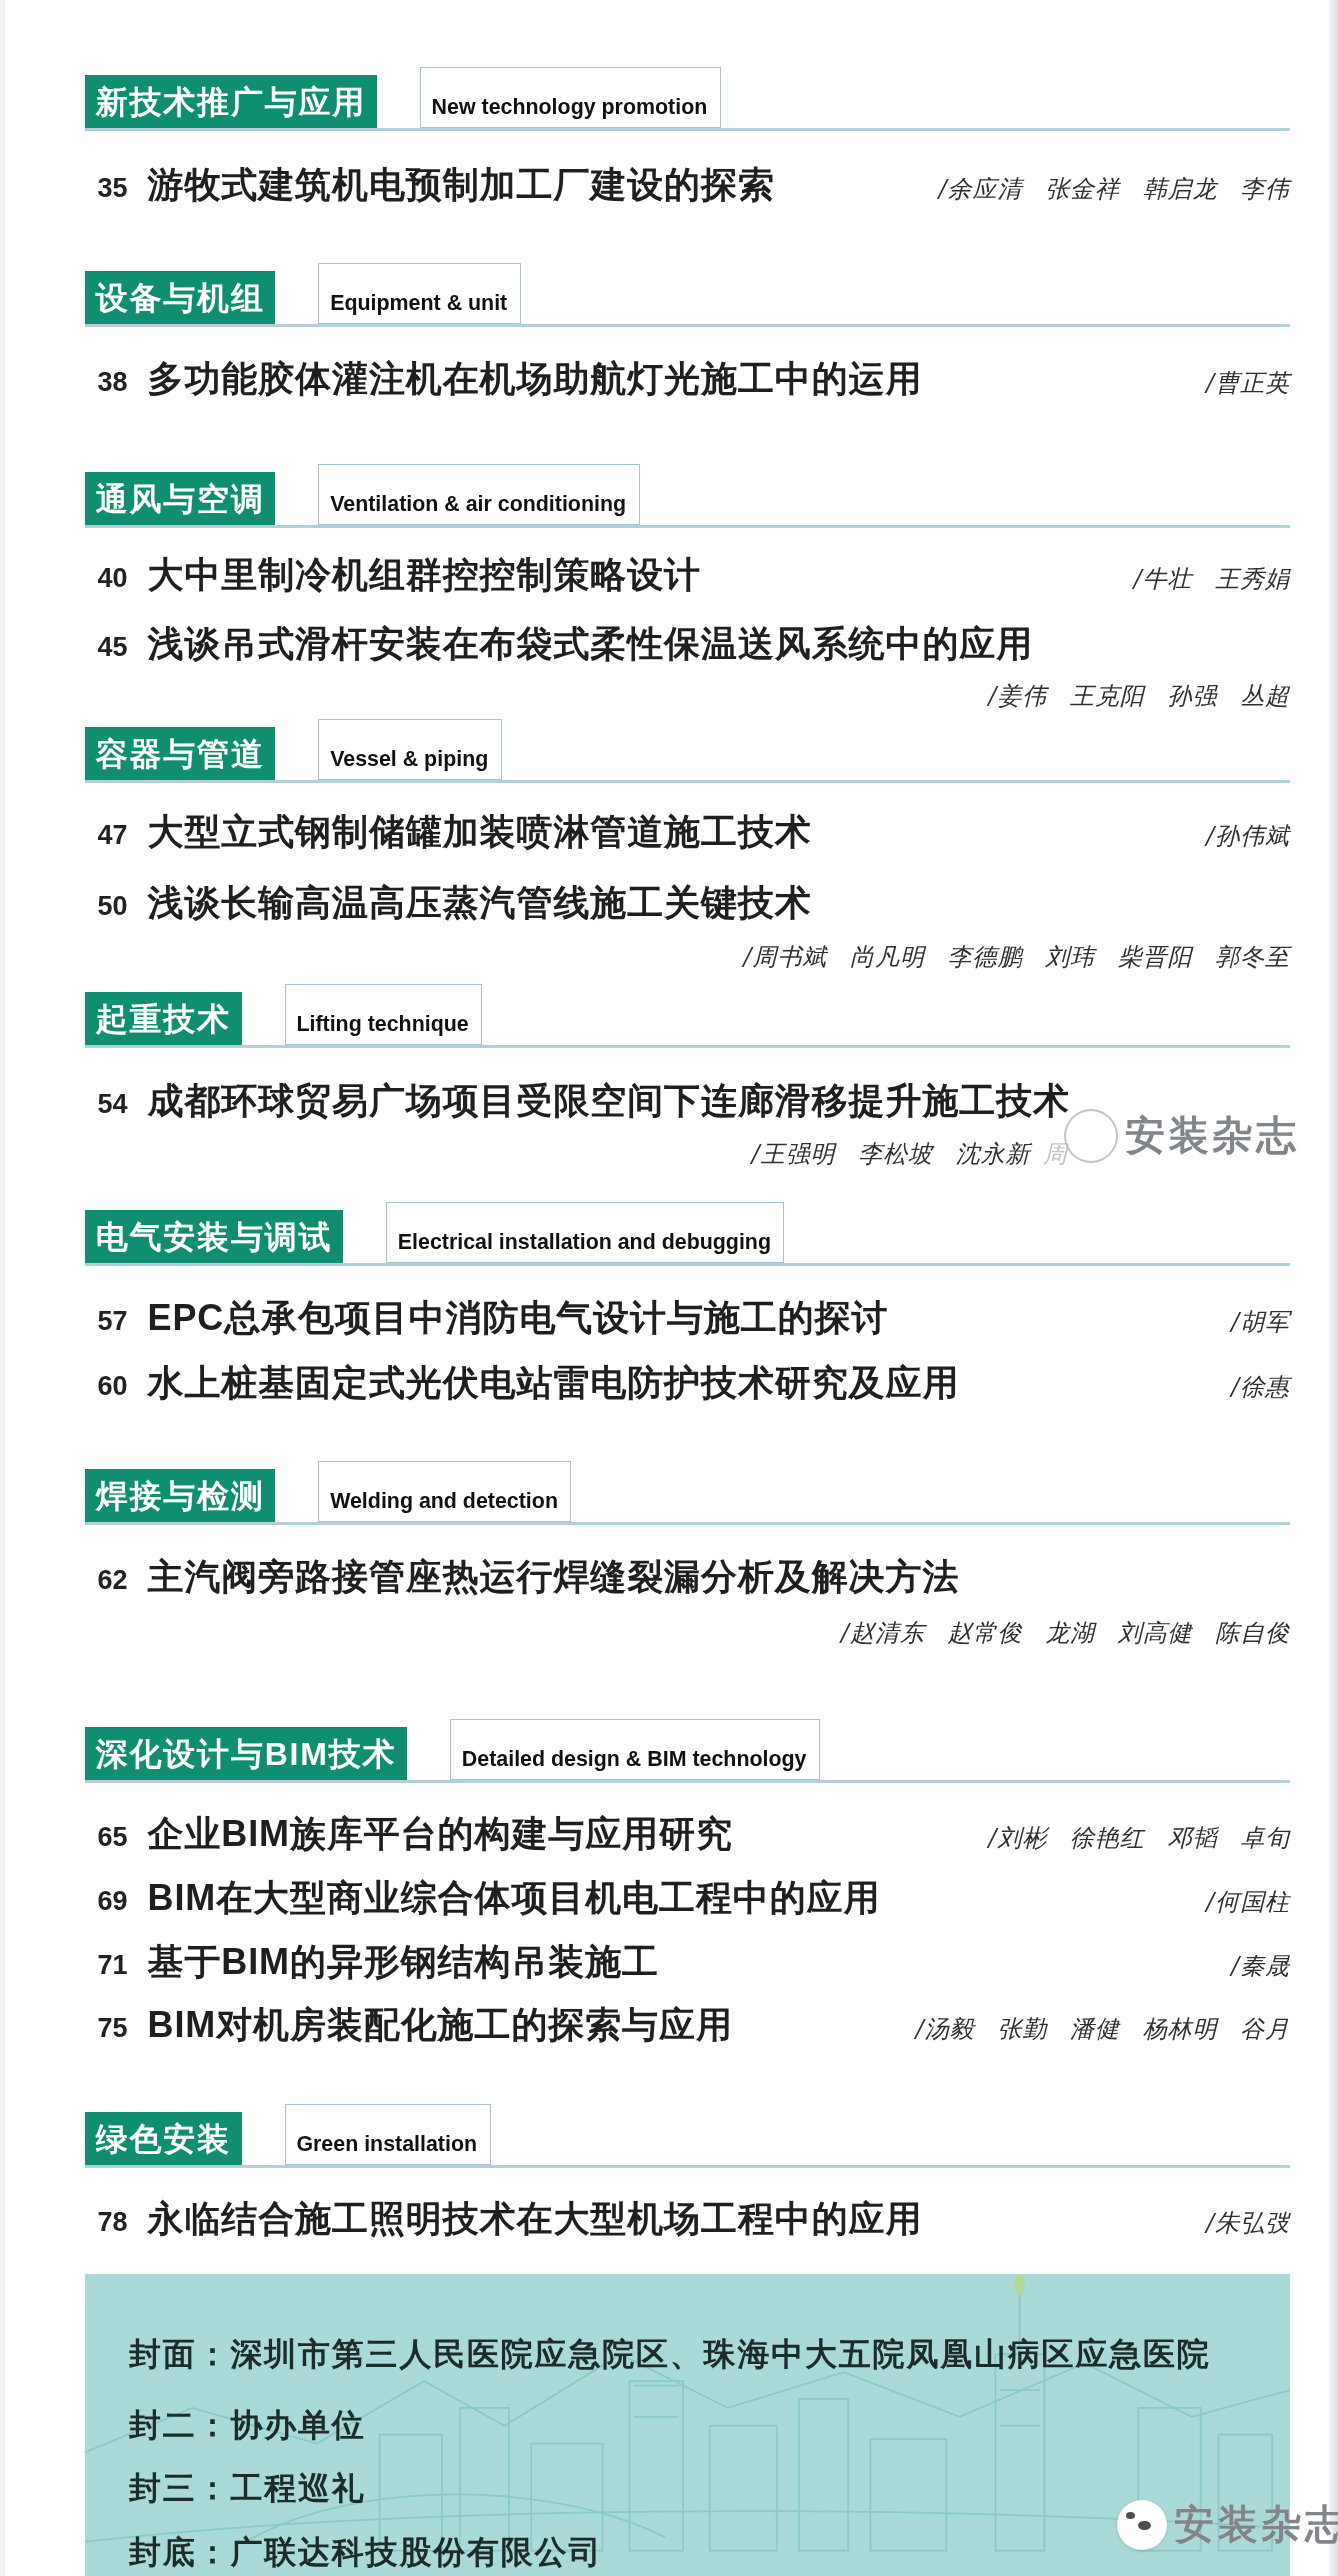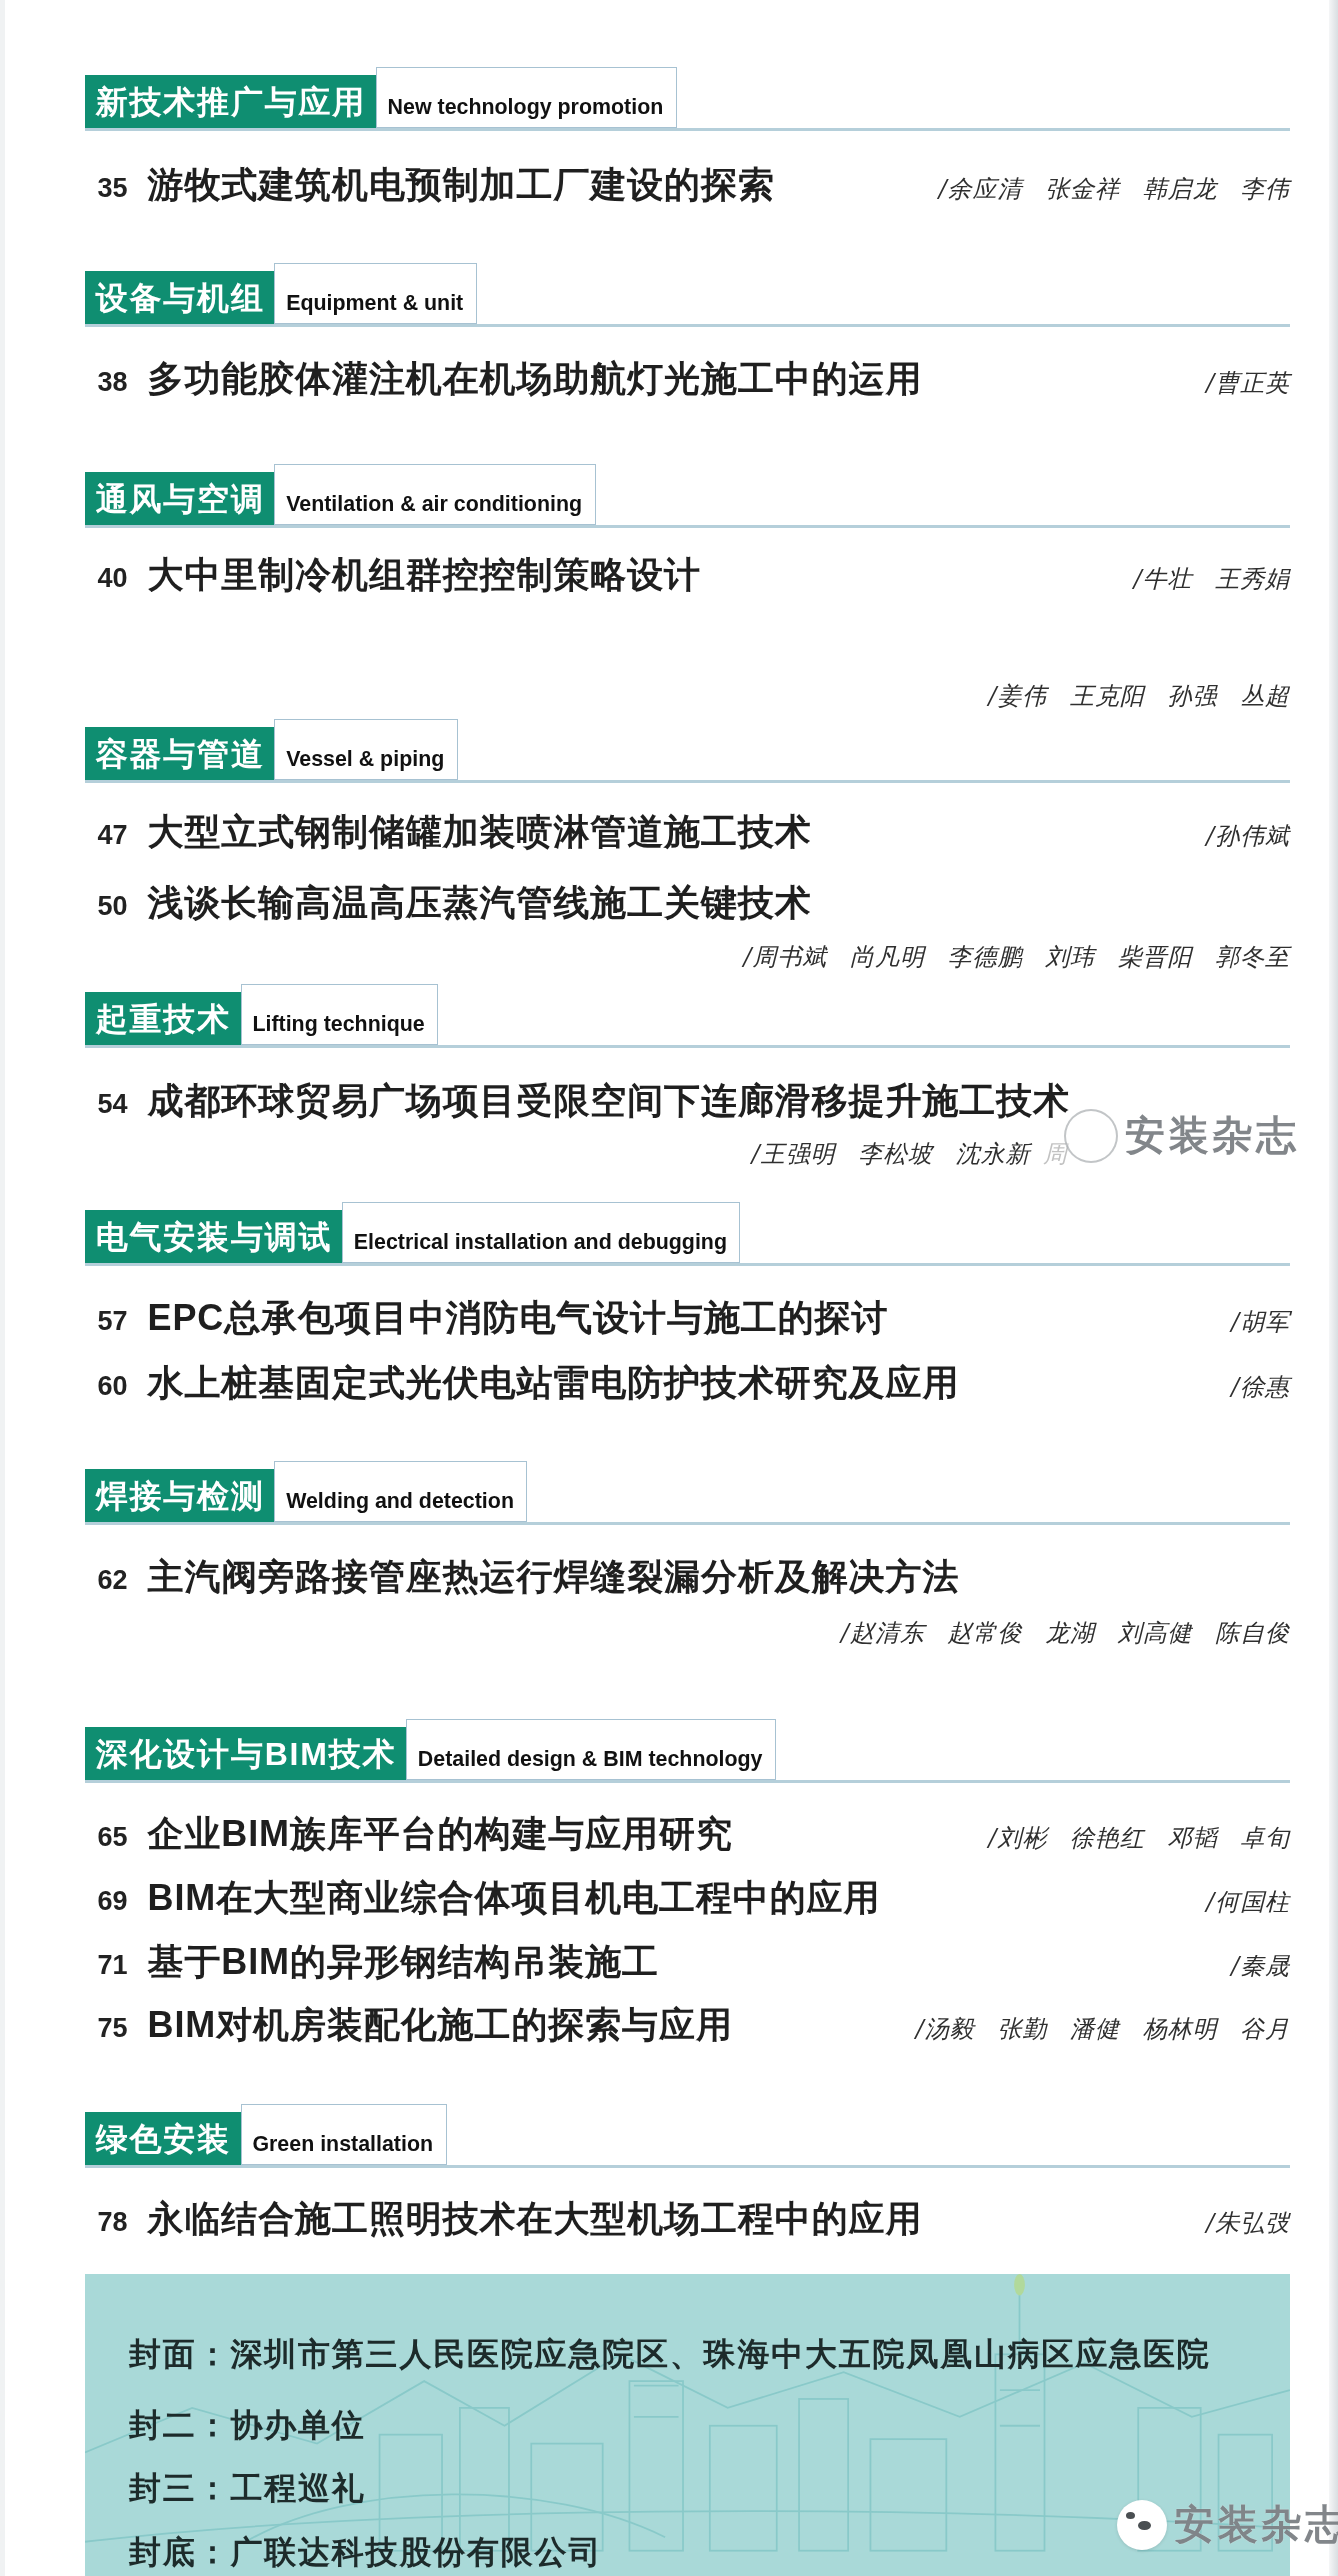--- a/index.html
+++ b/index.html
@@ -14,20 +14,21 @@
   .edge-right { position:absolute; top:0; right:0; width:9px; height:100%;
     background:linear-gradient(to right,#f5f6f7,#d9dee1); }
   .edge-left { position:absolute; top:0; left:0; width:5.4px; height:100%;
     background:#f0f2f3; }
 
   
   .sec-header {
     position:absolute; left:85px; width:1205px;
     display:flex; align-items:flex-end;
     border-bottom:3.6px solid #b5cfda;
+    gap:44px;
   }
   .badge {
     background:#0f8e71; color:#ffffff; font-weight:bold;
     font-size:32px; line-height:1; padding:11.6px 10.7px 9.8px 10.7px;
     letter-spacing:1.8px; white-space:nowrap;
   }
   .enbox {
     background:#ffffff; border:1.8px solid #a7c2d2;
     height:61px; box-sizing:border-box;
     display:flex; align-items:flex-end;
@@ -108,20 +109,24 @@
   </div>
 
   <div class="sec-header" style="top:464px">
     <span class="badge">通风与空调</span>
     <span class="enbox">Ventilation &amp; air conditioning</span>
   </div>
   <div class="row" style="top:551px">
     <span class="num">40</span>
     <span class="title">大中里制冷机组群控控制策略设计</span>
     <span class="authors">/牛壮 王秀娟</span>
+  </div>
+  <div class="row" style="top:620px">
+    <span class="num">45</span>
+    <span class="title">浅谈吊式滑杆安装在布袋式柔性保温送风系统中的应用</span>
   </div>
   <div class="row authors-line" style="top:680px">
     <span class="authors">/姜伟 王克阳 孙强 丛超</span>
   </div>
 
   <div class="sec-header" style="top:719px">
     <span class="badge">容器与管道</span>
     <span class="enbox">Vessel &amp; piping</span>
   </div>
   <div class="row" style="top:808px">

